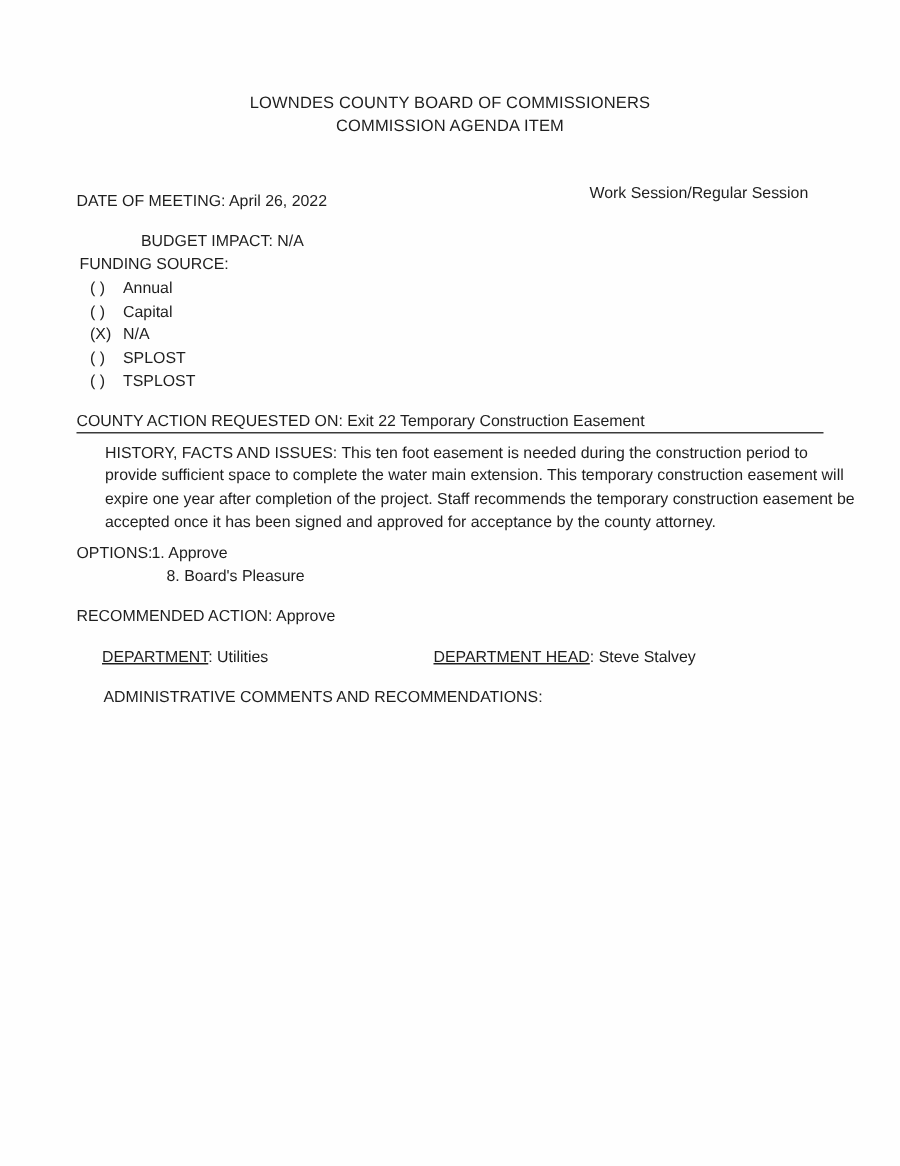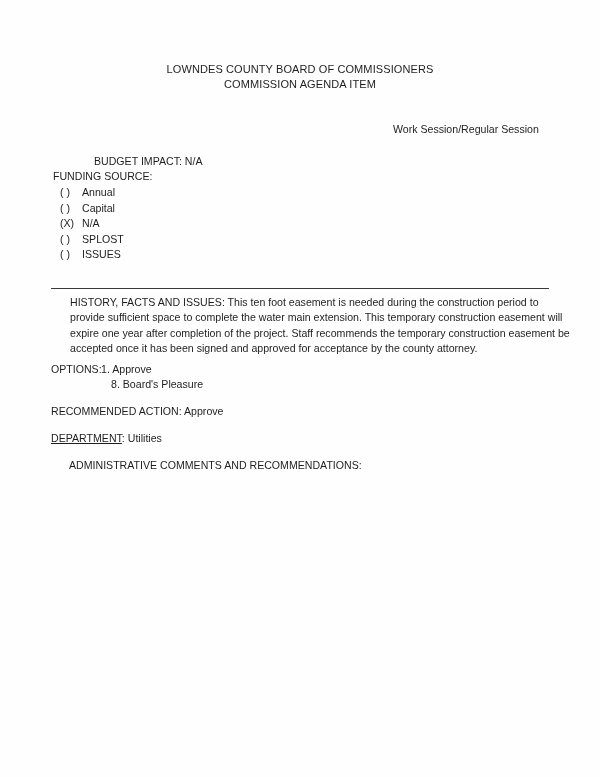--- a/index.html
+++ b/index.html
@@ -51,49 +51,54 @@
     .fs-mark { display: inline-block; width: 22px; }
   </style>
 </head>
 <body>
 
 <div class="page">
 
   <div class="header" style="top:78px;">COMMISSION AGENDA ITEM</div>
   <div class="header" style="top:63px;">LOWNDES COUNTY BOARD OF COMMISSIONERS</div>
 
+  <div class="abs" style="left:51px; top:128px;">DATE OF MEETING: April 26, 2022</div>
   <div class="abs" style="left:393px; top:123px;">Work Session/Regular Session</div>
 
   <div class="abs" style="left:51px; top:155px;padding-left:43px;">BUDGET IMPACT: N/A</div>
   <div class="abs" style="left:53px; top:170px;">FUNDING SOURCE:</div>
 
   <div class="abs" style="left:60px; top:186px;">
     <span class="fs-mark">( )</span><span>Annual</span>
   </div>
   <div class="abs" style="left:60px; top:202px;">
     <span class="fs-mark">( )</span><span>Capital</span>
   </div>
   <div class="abs" style="left:60px; top:217px;">
     <span class="fs-mark">(X)</span><span>N/A</span>
   </div>
   <div class="abs" style="left:60px; top:233px;">
     <span class="fs-mark">( )</span><span>SPLOST</span>
   </div>
   <div class="abs" style="left:60px; top:248px;">
-    <span class="fs-mark">( )</span><span>ISSUES</span>
+    <span class="fs-mark">( )</span><span>TSPLOST</span>
   </div>
 
+  <div class="abs" style="left:51px; top:275px;">COUNTY ACTION REQUESTED ON: Exit 22 Temporary Construction Easement</div>
   <div class="action-line"></div>
 
   <div class="para" style="top:295px;">HISTORY, FACTS AND ISSUES: This ten foot easement is needed during the construction period to provide sufficient space to complete the water main extension. This temporary construction easement will expire one year after completion of the project.  Staff recommends the temporary construction easement be accepted once it has been signed and approved for acceptance by the county attorney.</div>
 
   <div class="abs" style="left:51px; top:363px;">OPTIONS:</div>
   <div class="abs" style="left:101px; top:363px;">1. Approve</div>
   <div class="abs" style="left:111px; top:378px;">8. Board's Pleasure</div>
 
   <div class="abs" style="left:51px; top:405px;">RECOMMENDED ACTION: Approve</div>
 
-  <div class="abs" style="left:51px; top:432px;text-align:center;">
+  <div class="abs" style="left:68px; top:432px;text-align:center;">
     <span class="u">DEPARTMENT</span><span>: Utilities</span>
+  </div>
+  <div class="abs" style="left:289px; top:432px;">
+    <span class="u">DEPARTMENT HEAD</span><span>: Steve Stalvey</span>
   </div>
 
   <div class="abs" style="left:69px; top:459px;">ADMINISTRATIVE COMMENTS AND RECOMMENDATIONS:</div>
 </div>
 
 </body></html>

